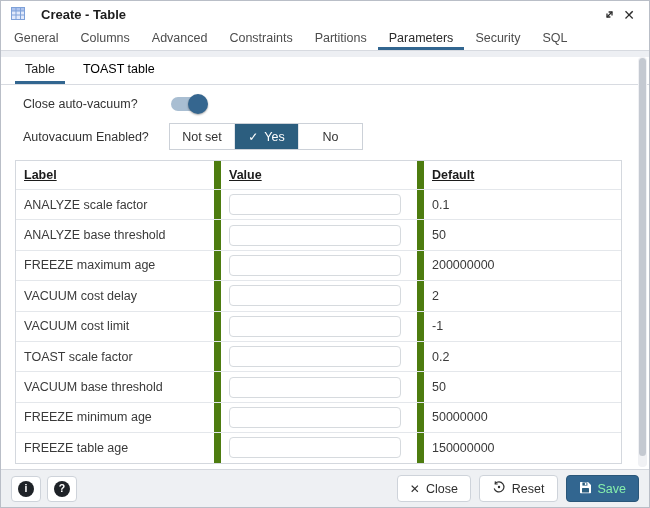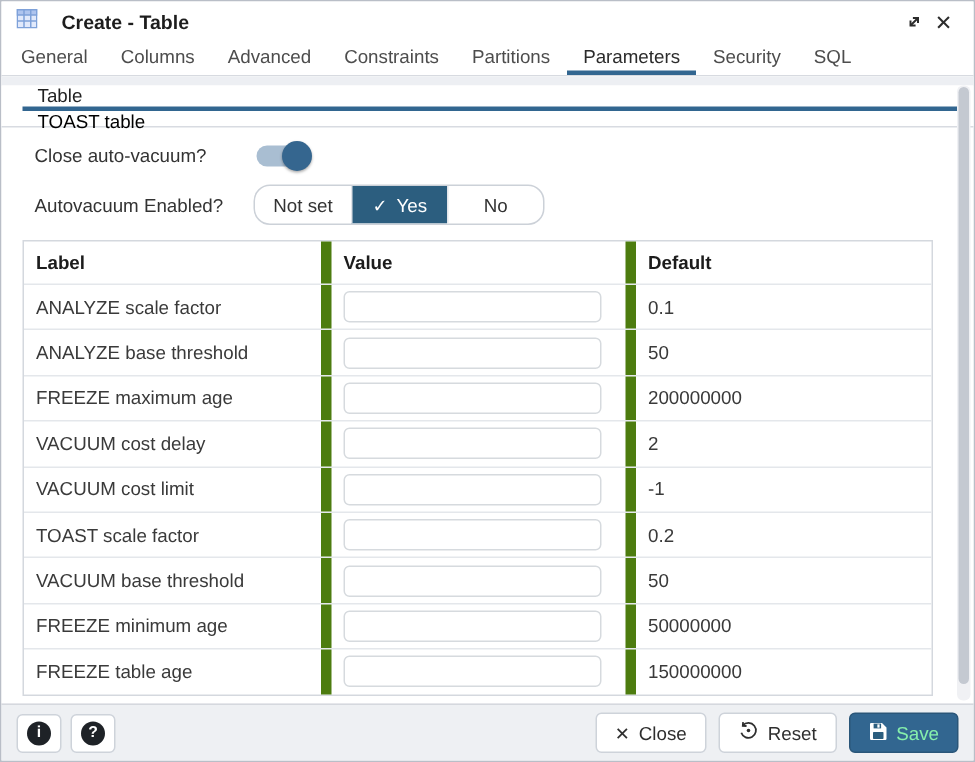--- a/index.html
+++ b/index.html
@@ -55,21 +55,20 @@
     background: #fff;
   }
   .top-strip { height: 6px; background: #edeff3; }
 
   .subtabs {
     height: 28px;
     display: flex; align-items: stretch;
     padding-left: 14px;
     border-bottom: 1px solid #d8dbe1;
     background: #fff;
-    flex-direction: column;
   }
   .subtab {
     padding: 0 10px; margin-right: 8px;
     font-size: 12.5px; color: #000000;
     display: flex; align-items: center;
     border-bottom: 3px solid transparent;
     cursor: pointer; white-space: nowrap;
   }
   .subtab.active { color: #1f1f1f; border-bottom-color: var(--primary); }
 
@@ -84,21 +83,21 @@
   .toggle-thumb {
     position: absolute; right: -3px; top: -3px;
     width: 20px; height: 20px; border-radius: 50%;
     background: var(--toggle-thumb);
     box-shadow: 0 1px 2px rgba(0,0,0,.35);
   }
 
   
   .segmented {
     display: flex; height: 27px;
-    border: 1px solid #ccd1d8; border-radius: 11px;
+    border: 1px solid #ccd1d8; border-radius: 0;
     overflow: hidden; background: #fff; margin-left: 0;
   }
   .segment {
     width: 64px;
     display: flex; align-items: center; justify-content: center;
     font-size: 12.5px; color: #333;
     border-left: 1px solid #e2e5ea;
     cursor: pointer; gap: 6px;
   }
   .segment:first-child { border-left: none; }
@@ -115,21 +114,21 @@
   .trow { display: grid; grid-template-columns: 198px 203px 206px; }
   .trow.header { height: 28px; }
   .trow.body { height: 30.4px; border-top: 1px solid #e4e7eb; }
   .cell {
     display: flex; align-items: center;
     padding-left: 8px;
     font-size: 12.5px; color: #3a3a3a;
     overflow: hidden; white-space: nowrap;
   }
   .cell:nth-child(2), .cell:nth-child(3) { border-left: 7px solid #4d7c0f; }
-  .trow.header .cell { font-weight: bold; color: #1c1c1c; }
+  .trow.header .cell { font-weight: bold; color: #1c1c1c; text-decoration: underline; }
   .value-input {
     width: calc(100% - 16px); height: 21px;
     margin-right: 8px;
     border: 1px solid #d6dade; border-radius: 4px;
     font-family: "Liberation Sans", sans-serif;
     font-size: 12px; color: #333; padding: 0 6px;
     outline: none; background: #fff;
   }
 
   

